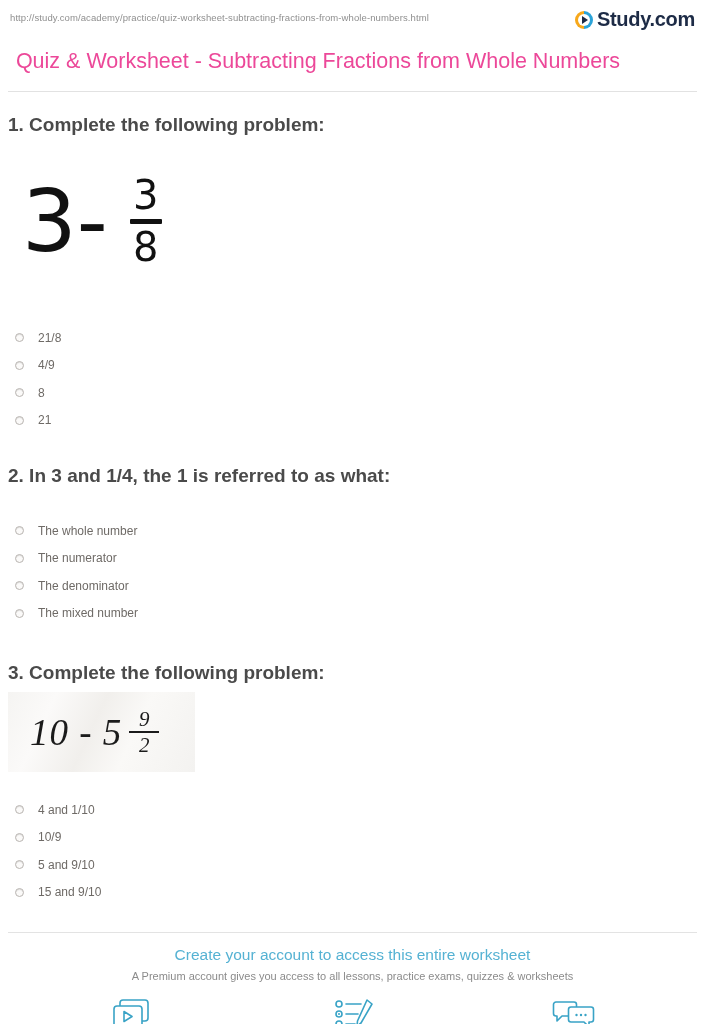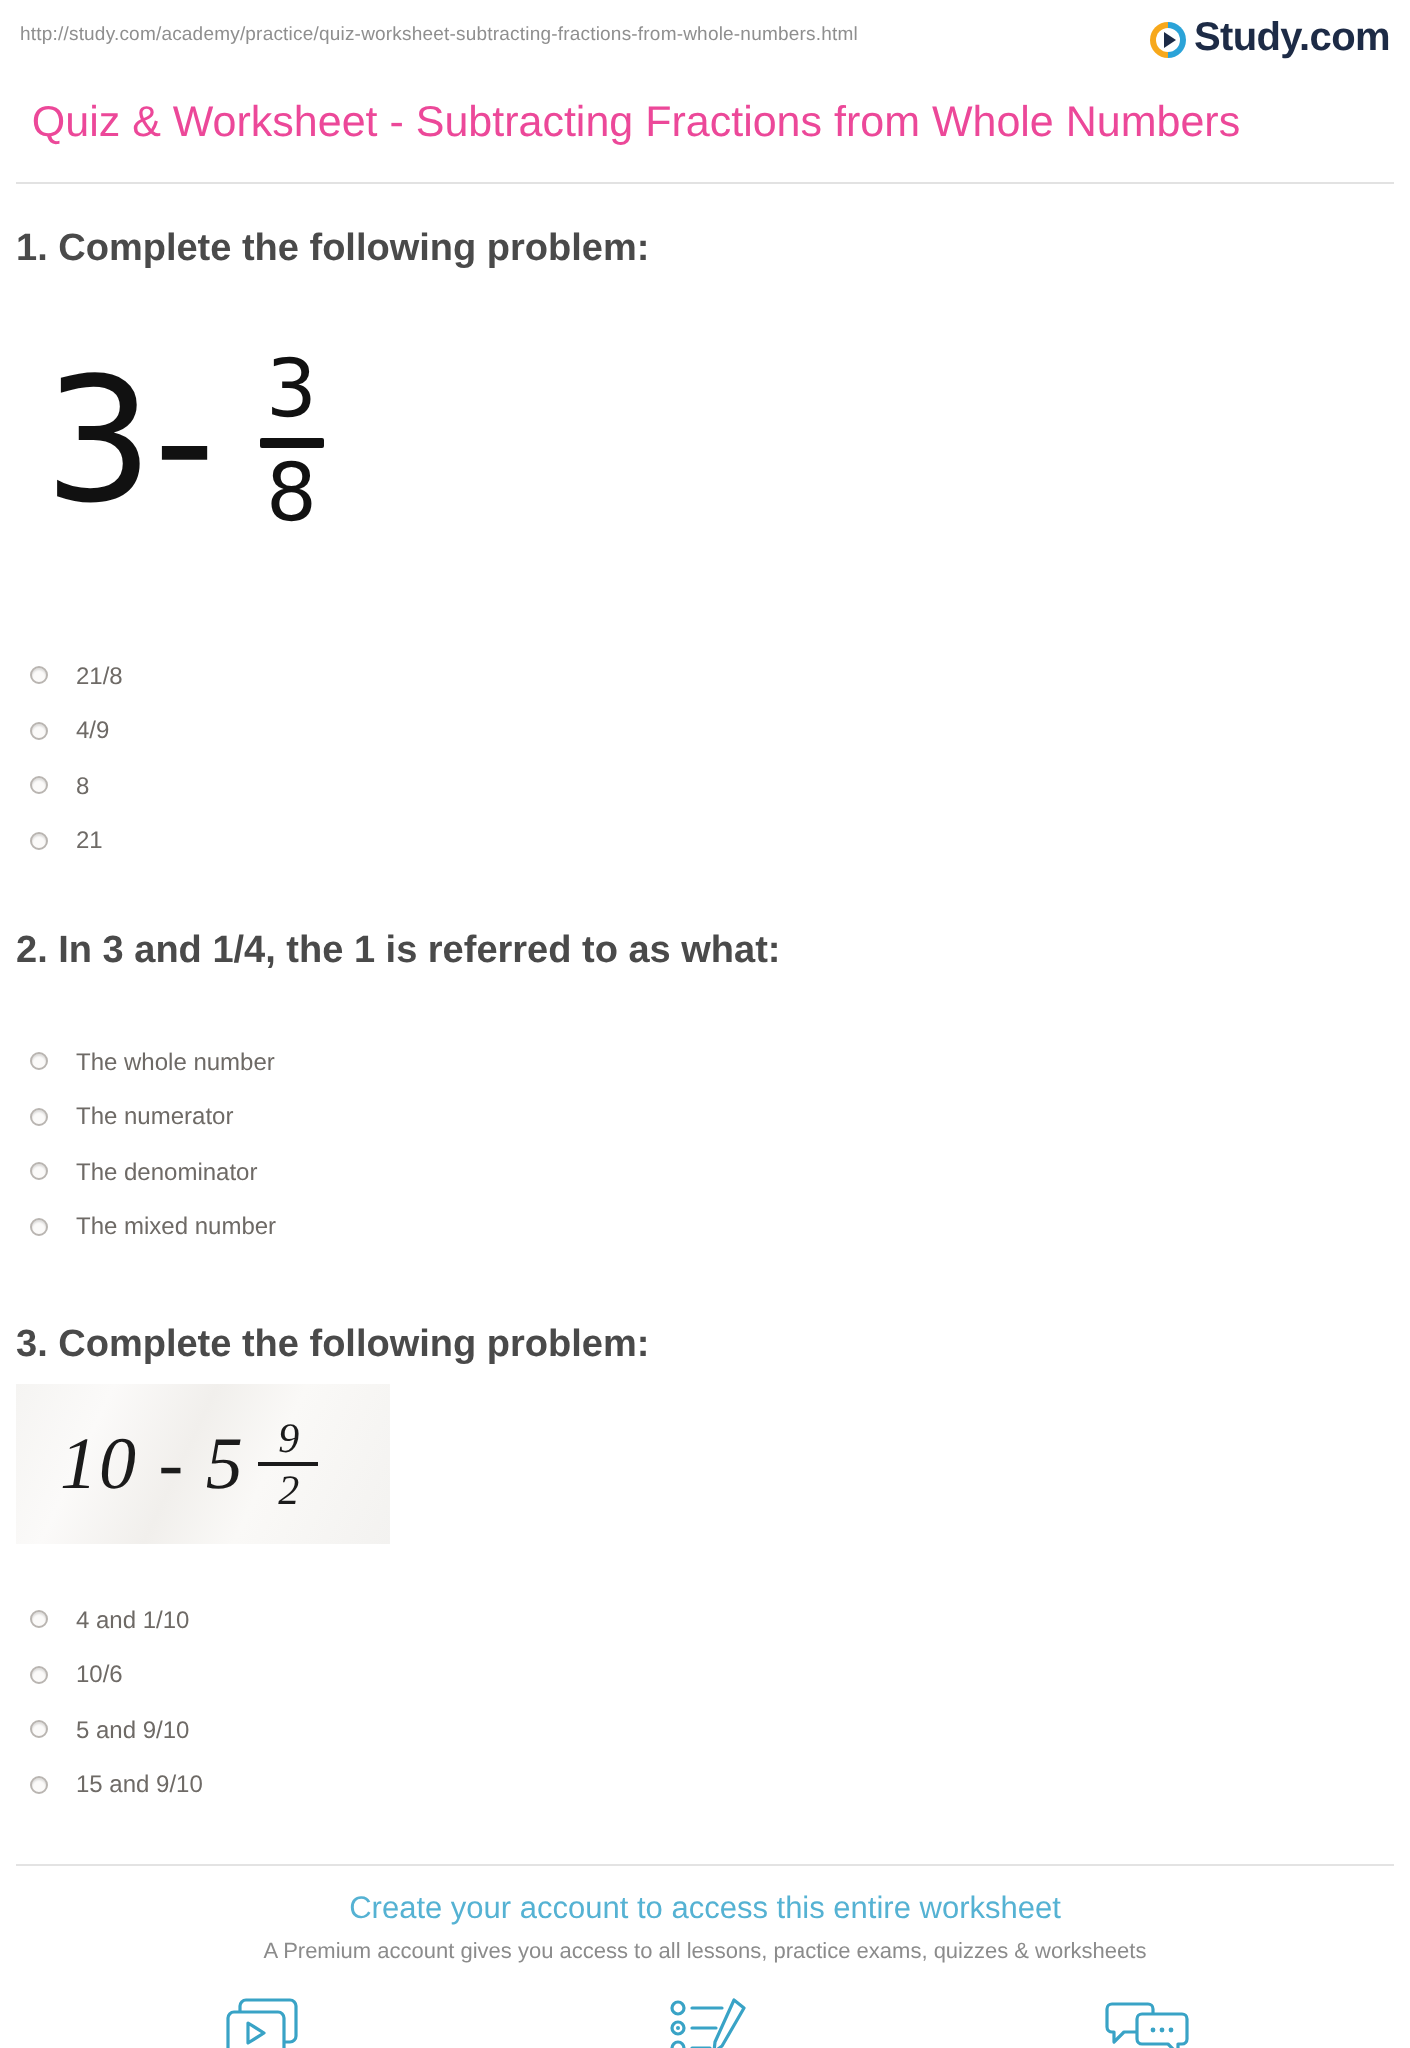--- a/index.html
+++ b/index.html
@@ -149,21 +149,21 @@
       </span>
     </div>
 
     <div class="options" style="margin-top:24px">
       <div class="option">
         <span class="radio"></span>
         <span class="option-label">4 and 1/10</span>
       </div>
       <div class="option">
         <span class="radio"></span>
-        <span class="option-label">10/6</span>
+        <span class="option-label">10/9</span>
       </div>
       <div class="option">
         <span class="radio"></span>
         <span class="option-label">5 and 9/10</span>
       </div>
       <div class="option">
         <span class="radio"></span>
         <span class="option-label">15 and 9/10</span>
       </div>
     </div>

